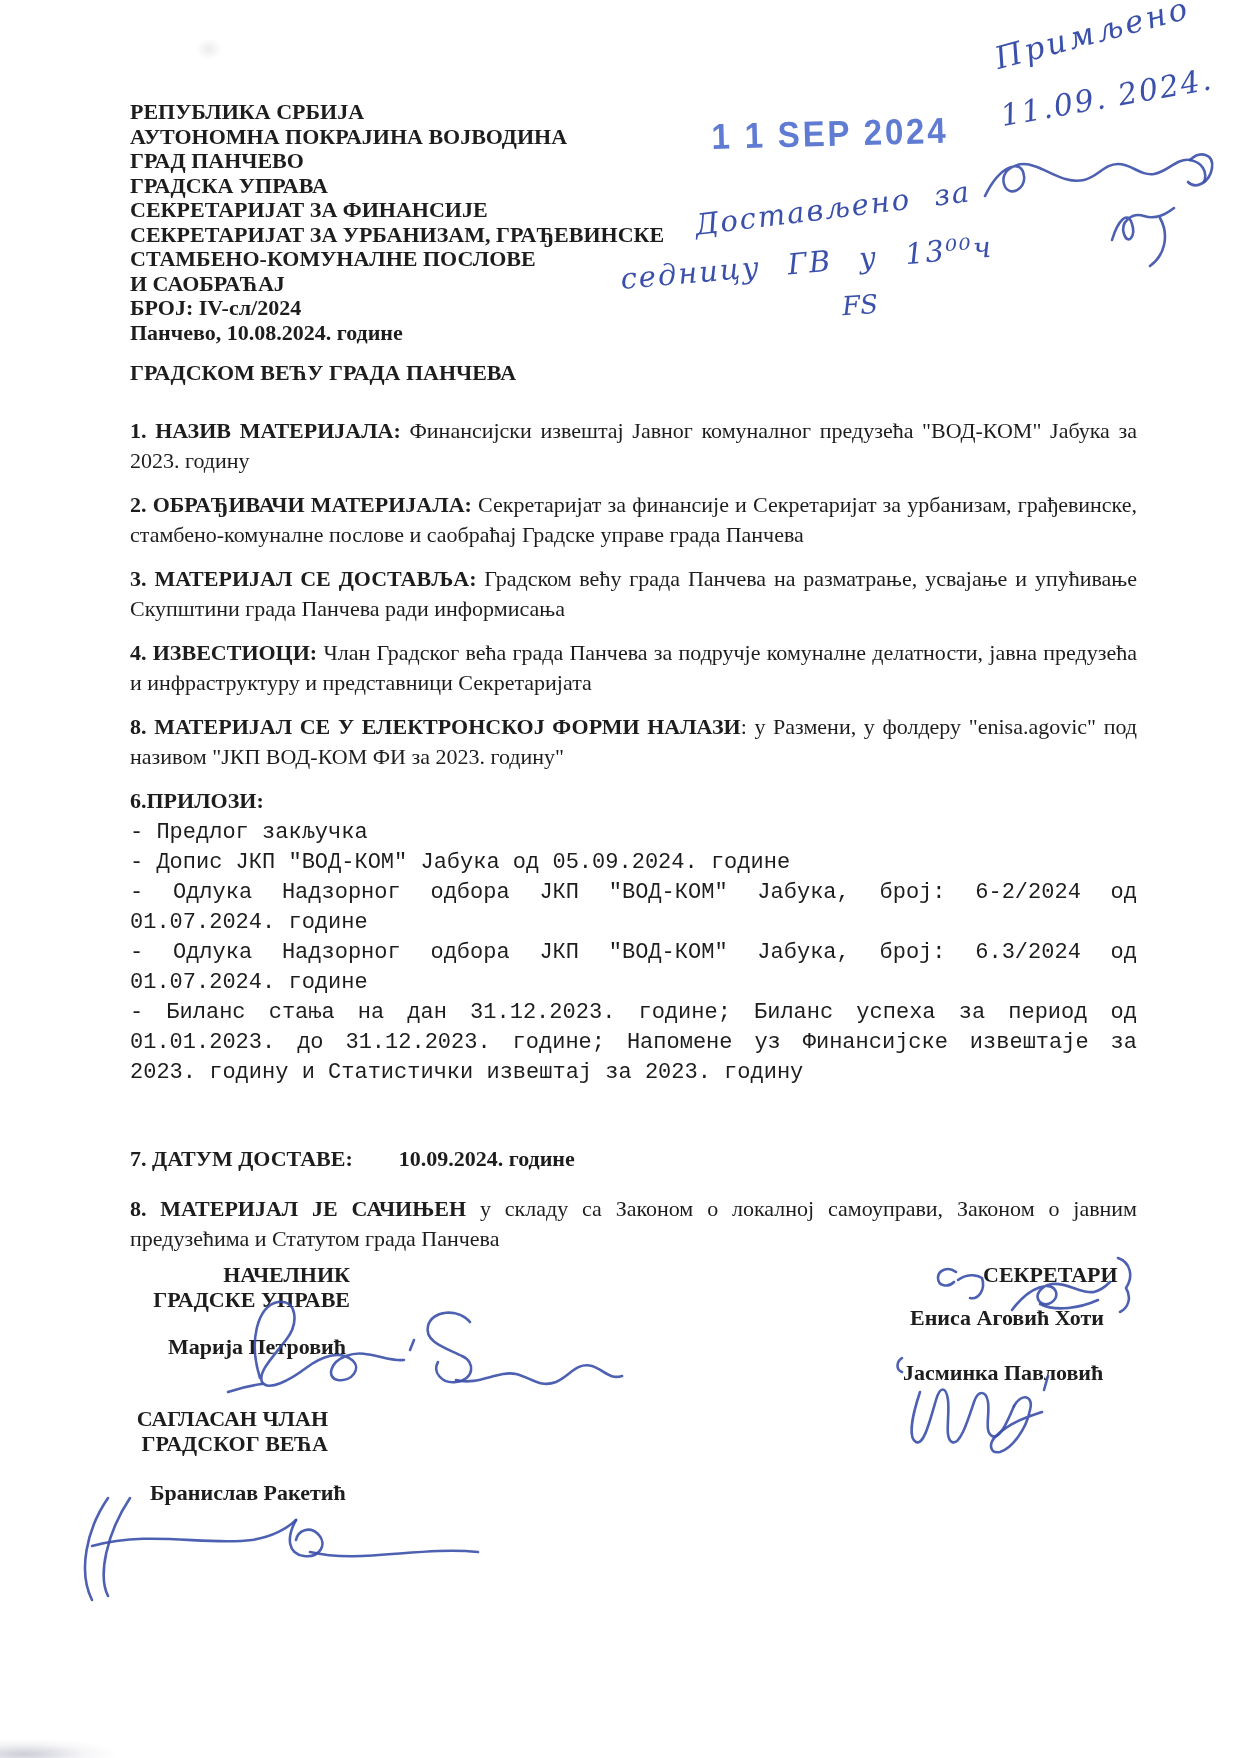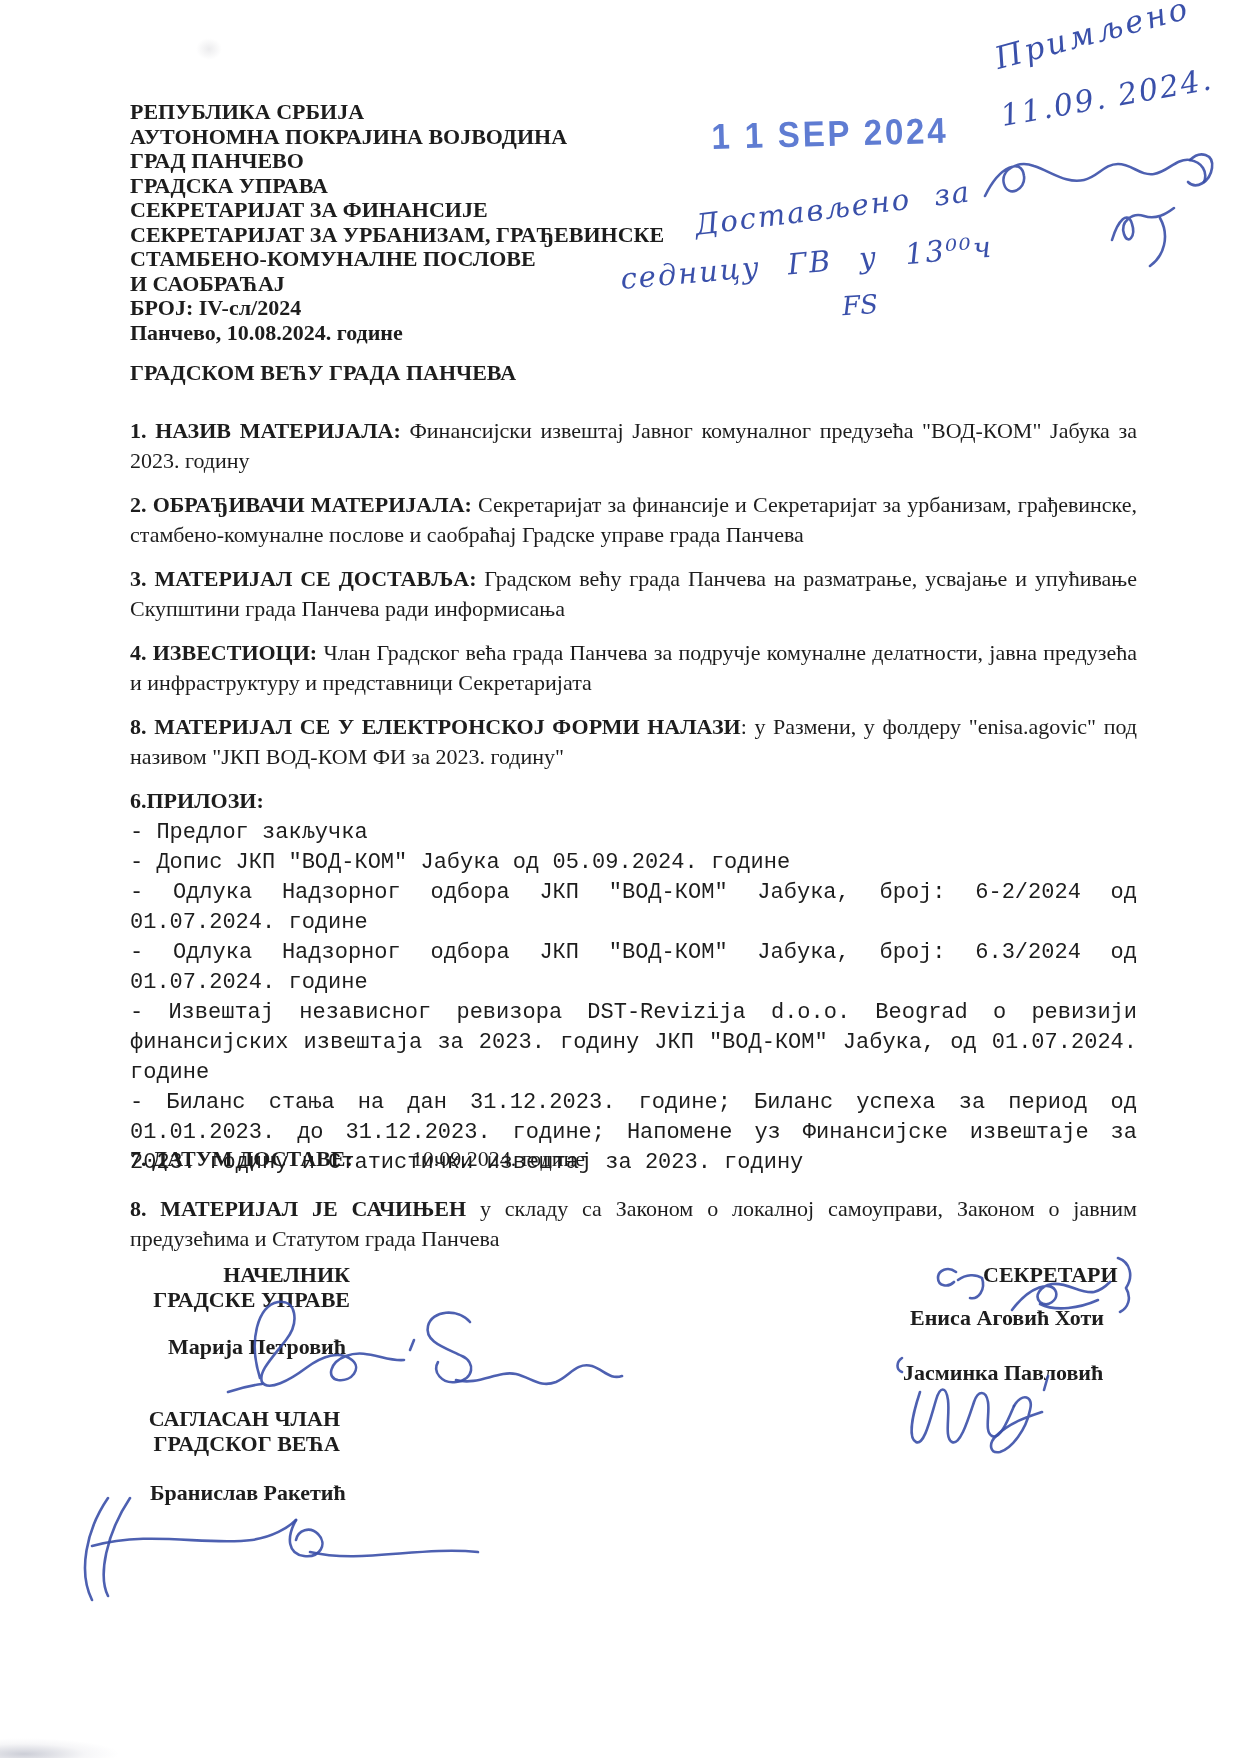--- a/index.html
+++ b/index.html
@@ -11,31 +11,31 @@
   .header{position:absolute;left:130px;top:100px;font-weight:bold;font-size:22px;line-height:24.5px;white-space:nowrap;}
   
   .addressee{position:absolute;left:130px;top:360px;font-weight:bold;font-size:22px;}
   
   .flow{position:absolute;left:130px;top:416px;width:1007px;font-size:22px;line-height:30px;text-align:justify;}
   .flow p{margin:0 0 14px 0;}
   .b{font-weight:bold;}
   .prilozi-label{font-weight:bold;margin:0 0 2px 0 !important;}
   .prilozi-item{margin:0 !important;font-family:Liberation Mono, monospace;}
   .sec7{position:absolute;left:130px;top:1146px;font-size:22px;}
-  .sec7 .val{margin-left:59px;font-weight:normal;}
+  .sec7 .val{margin-left:46px;font-weight:bold;}
   .sec8{position:absolute;left:130px;top:1194px;width:1007px;font-size:22px;line-height:30px;text-align:justify;}
   
   .sigtitle{position:absolute;font-weight:bold;font-size:22px;line-height:25px;text-align:right;white-space:nowrap;}
   .signame{position:absolute;font-weight:bold;font-size:22px;white-space:nowrap;}
   .t-nachelnik{left:150px;top:1262px;width:200px;}
   .n-marija{left:168px;top:1334px;}
   .t-secretari{left:983px;top:1262px;}
   .n-enisa{left:910px;top:1305px;}
   .n-jasminka{left:903px;top:1360px;}
-  .t-saglasan{left:135px;top:1406px;width:205px;}
+  .t-saglasan{left:123px;top:1406px;width:205px;}
   .n-branislav{left:150px;top:1480px;}
   
   .hw{position:absolute;font-family:"DejaVu Serif",serif;font-style:italic;color:#3a50aa;white-space:nowrap;}
   .hw-received-1{left:1000px;top:40px;font-size:31px;letter-spacing:3px;transform:rotate(-15deg);transform-origin:left bottom;}
   .hw-received-2{left:1004px;top:98px;font-size:30px;letter-spacing:2px;transform:rotate(-10deg);transform-origin:left bottom;}
   .hw-note-1{left:697px;top:208px;font-size:29px;letter-spacing:2px;word-spacing:12px;transform:rotate(-7deg);transform-origin:left bottom;}
   .hw-note-2{left:622px;top:262px;font-size:29px;letter-spacing:2px;word-spacing:16px;transform:rotate(-5deg);transform-origin:left bottom;}
   .hw-initials{left:842px;top:290px;font-size:26px;transform:rotate(-4deg);}
   .stamp{
     position:absolute;left:711px;top:116px;color:#4466cb;opacity:.85;
@@ -83,21 +83,20 @@
     <p><span class="b">1. НАЗИВ МАТЕРИЈАЛА:</span> <span>Финансијски извештај Јавног комуналног предузећа "ВОД-КОМ" Јабука за 2023. годину</span></p>
     <p><span class="b">2. ОБРАЂИВАЧИ МАТЕРИЈАЛА:</span> <span>Секретаријат за финансије и Секретаријат за урбанизам, грађевинске, стамбено-комуналне послове и саобраћај Градске управе града Панчева</span></p>
     <p><span class="b">3. МАТЕРИЈАЛ СЕ ДОСТАВЉА:</span> <span>Градском већу града Панчева на разматрање, усвајање и упућивање Скупштини града Панчева ради информисања</span></p>
     <p><span class="b">4. ИЗВЕСТИОЦИ:</span> <span>Члан Градског већа града Панчева за подручје комуналне делатности, јавна предузећа и инфраструктуру и представници Секретаријата</span></p>
     <p><span class="b">8. МАТЕРИЈАЛ СЕ У ЕЛЕКТРОНСКОЈ ФОРМИ НАЛАЗИ</span><span>: у Размени, у фолдеру "enisa.agovic" под називом "ЈКП ВОД-КОМ ФИ за 2023. годину"</span></p>
     <p class="prilozi-label">6.ПРИЛОЗИ:</p>
     <p class="prilozi-item">- Предлог закључка</p>
     <p class="prilozi-item">- Допис ЈКП "ВОД-КОМ" Јабука од 05.09.2024. године</p>
     <p class="prilozi-item">- Одлука Надзорног одбора ЈКП "ВОД-КОМ" Јабука, број: 6-2/2024 од 01.07.2024. године</p>
     <p class="prilozi-item">- Одлука Надзорног одбора ЈКП "ВОД-КОМ" Јабука, број: 6.3/2024 од 01.07.2024. године</p>
-    <p class="prilozi-item">- Извештај независног ревизора DST-Revizija d.o.o. Beograd о ревизији финансијских извештаја за 2023. годину ЈКП "ВОД-КОМ" Јабука, од 01.07.2024. године</p>
     <p class="prilozi-item">- Биланс стања на дан 31.12.2023. године;  Биланс успеха за период од 01.01.2023. до 31.12.2023. године; Напомене уз Финансијске извештаје за 2023. годину и Статистички извештај за 2023. годину</p>
   </div>
 
   <div class="sec7">
     <span class="b">7. ДАТУМ ДОСТАВЕ:</span><span class="val">10.09.2024. године</span>
   </div>
 
   <div class="sec8">
     <span class="b">8. МАТЕРИЈАЛ ЈЕ САЧИЊЕН</span> <span>у складу са Законом о локалној самоуправи, Законом о јавним предузећима и Статутом града Панчева</span>
   </div>

